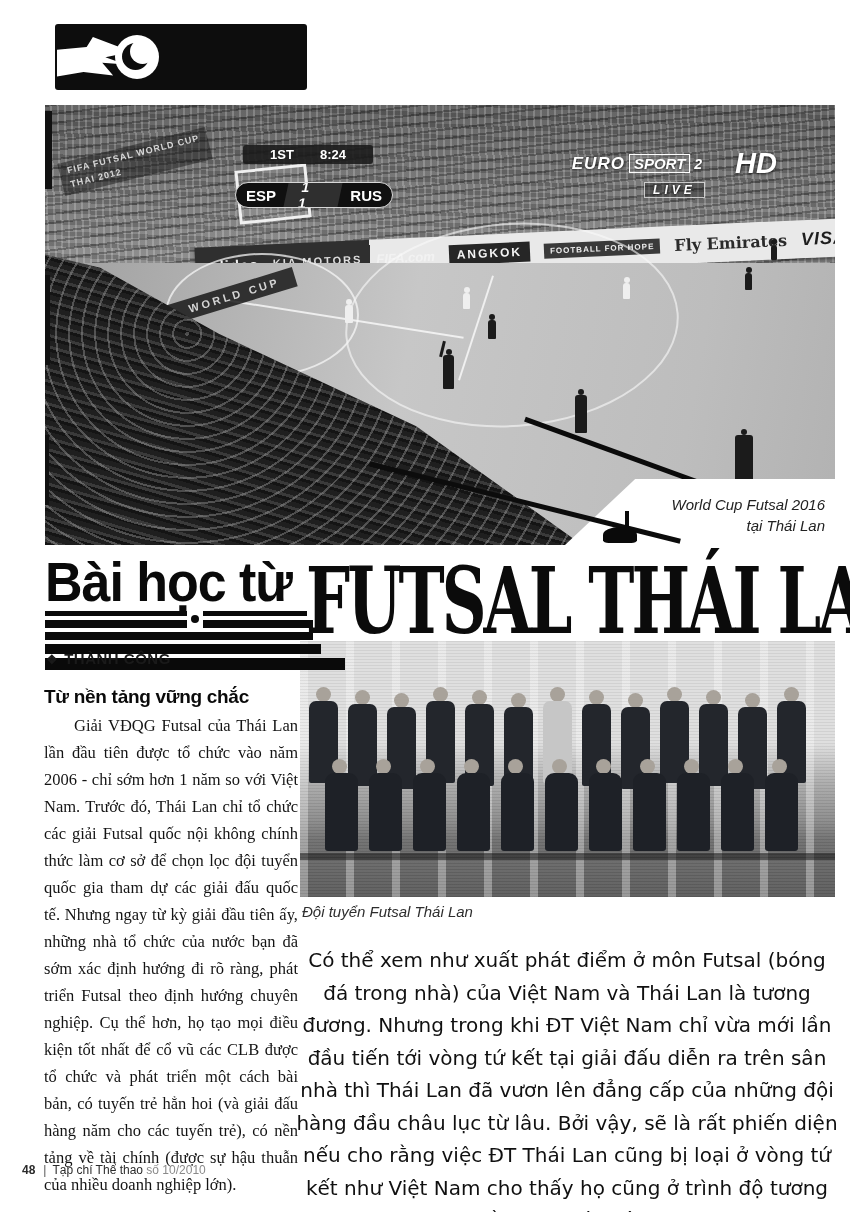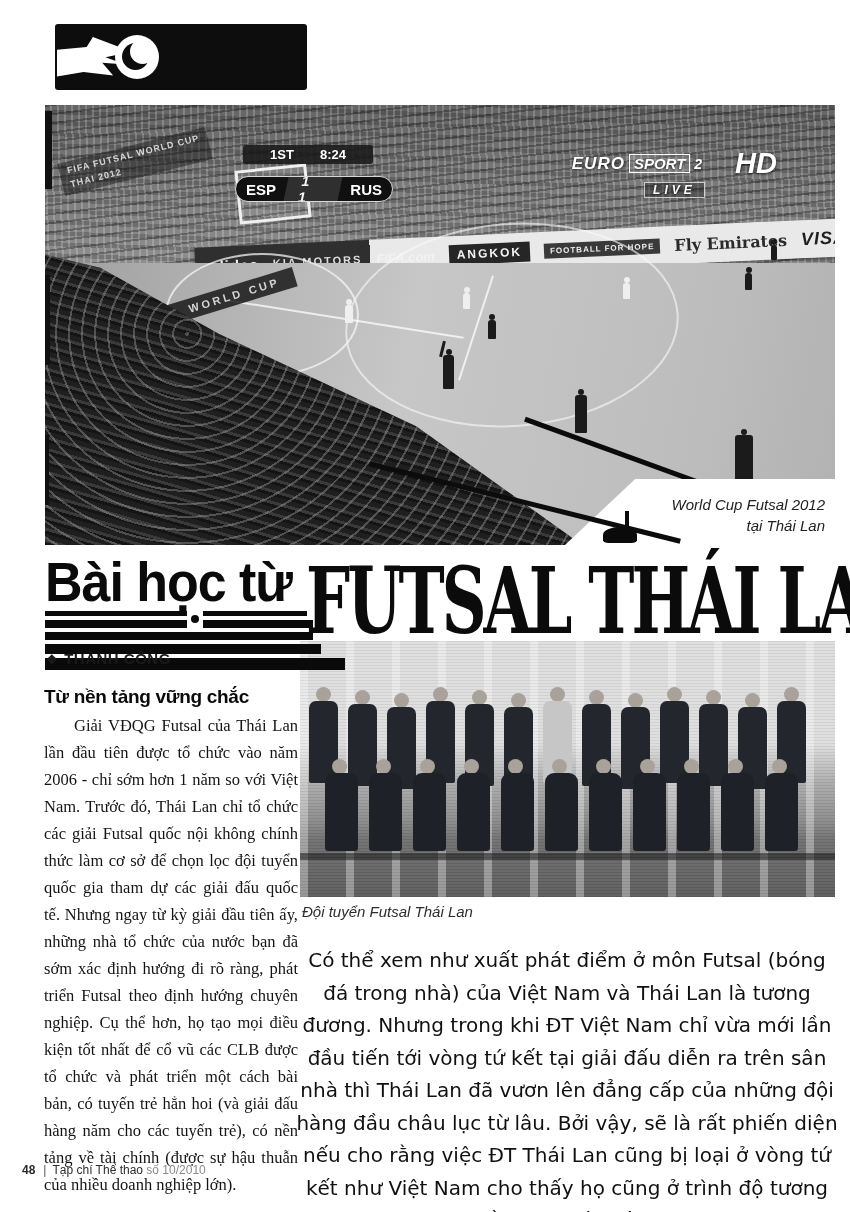--- a/index.html
+++ b/index.html
@@ -56,21 +56,21 @@
         repeating-radial-gradient(circle at 18% 52%, rgba(205,205,205,.30) 0 2px, rgba(0,0,0,0) 2px 13px),
         repeating-linear-gradient(16deg, #141414 0 3px, #3a3a3a 3px 6px, #1f1f1f 6px 11px);}
   .barrier{position:absolute;left:470px;top:368px;width:330px;height:5px;background:#0b0b0b;transform:rotate(20deg);}
   .fig{position:absolute;background:#1b1b1b;border-radius:3px 3px 1px 1px;}
   .fig::before{content:"";position:absolute;top:-6px;left:50%;margin-left:-3px;width:6px;height:6px;border-radius:50%;background:inherit;}
   .fig.white{background:#efefef;}
   .fig.arm::after{content:"";position:absolute;top:-14px;left:-2px;width:3px;height:16px;background:inherit;transform:rotate(14deg);}
   .scoreboard{position:absolute;left:190px;top:40px;width:158px;z-index:6;color:#fff;}
   .sb-top{display:flex;gap:26px;justify-content:center;background:rgba(25,25,25,.88);
       border-radius:3px;font-size:13px;font-weight:bold;padding:2px 6px;width:118px;margin-left:8px;}
-  .sb-bottom{margin-top:12px;display:flex;align-items:center;border:1px solid #d8d8d8;border-radius:13px;
+  .sb-bottom{margin-top:18px;display:flex;align-items:center;border:1px solid #d8d8d8;border-radius:13px;
       overflow:hidden;background:#101010;font-weight:bold;font-size:15px;height:24px;}
   .sb-team{padding:0 10px;}
   .sb-score{background:#2f2f2f;padding:0 14px;font-size:14px;letter-spacing:6px;transform:skewX(-12deg);}
   .eurosport{position:absolute;right:58px;top:42px;z-index:6;color:#fff;text-align:center;
       text-shadow:0 1px 3px rgba(0,0,0,.8);font-style:italic;font-weight:bold;}
   .es-row{display:flex;align-items:center;gap:4px;justify-content:center;}
   .es-euro{font-size:17px;letter-spacing:1px;}
   .es-sport{font-size:15px;border:1px solid #fff;padding:0 4px;background:rgba(255,255,255,.15);}
   .es-2{font-size:14px;}
   .es-hd{font-size:29px;margin-left:29px;}
@@ -194,21 +194,21 @@
         <span class="es-2">2</span>
         <span class="es-hd">HD</span>
       </div>
       <div><span class="es-live">LIVE</span></div>
     </div>
 
     <div class="caption-wedge"></div>
     <div class="wedge-line"></div>
     <div class="wedge-mark"></div>
     <div class="hero-caption">
-      <div>World Cup Futsal 2012</div>
+      <div>World Cup Futsal 2016</div>
       <div>tại Thái Lan</div>
     </div>
 
     <div class="scan-mark" style="left:0;top:6px;width:7px;height:78px;"></div>
     <div class="scan-mark" style="left:0;top:170px;width:5px;height:90px;"></div>
     <div class="scan-mark" style="left:0;top:330px;width:4px;height:70px;"></div>
   </div>
 
   <div class="kicker">Bài học từ</div>
   <div class="stripes">

